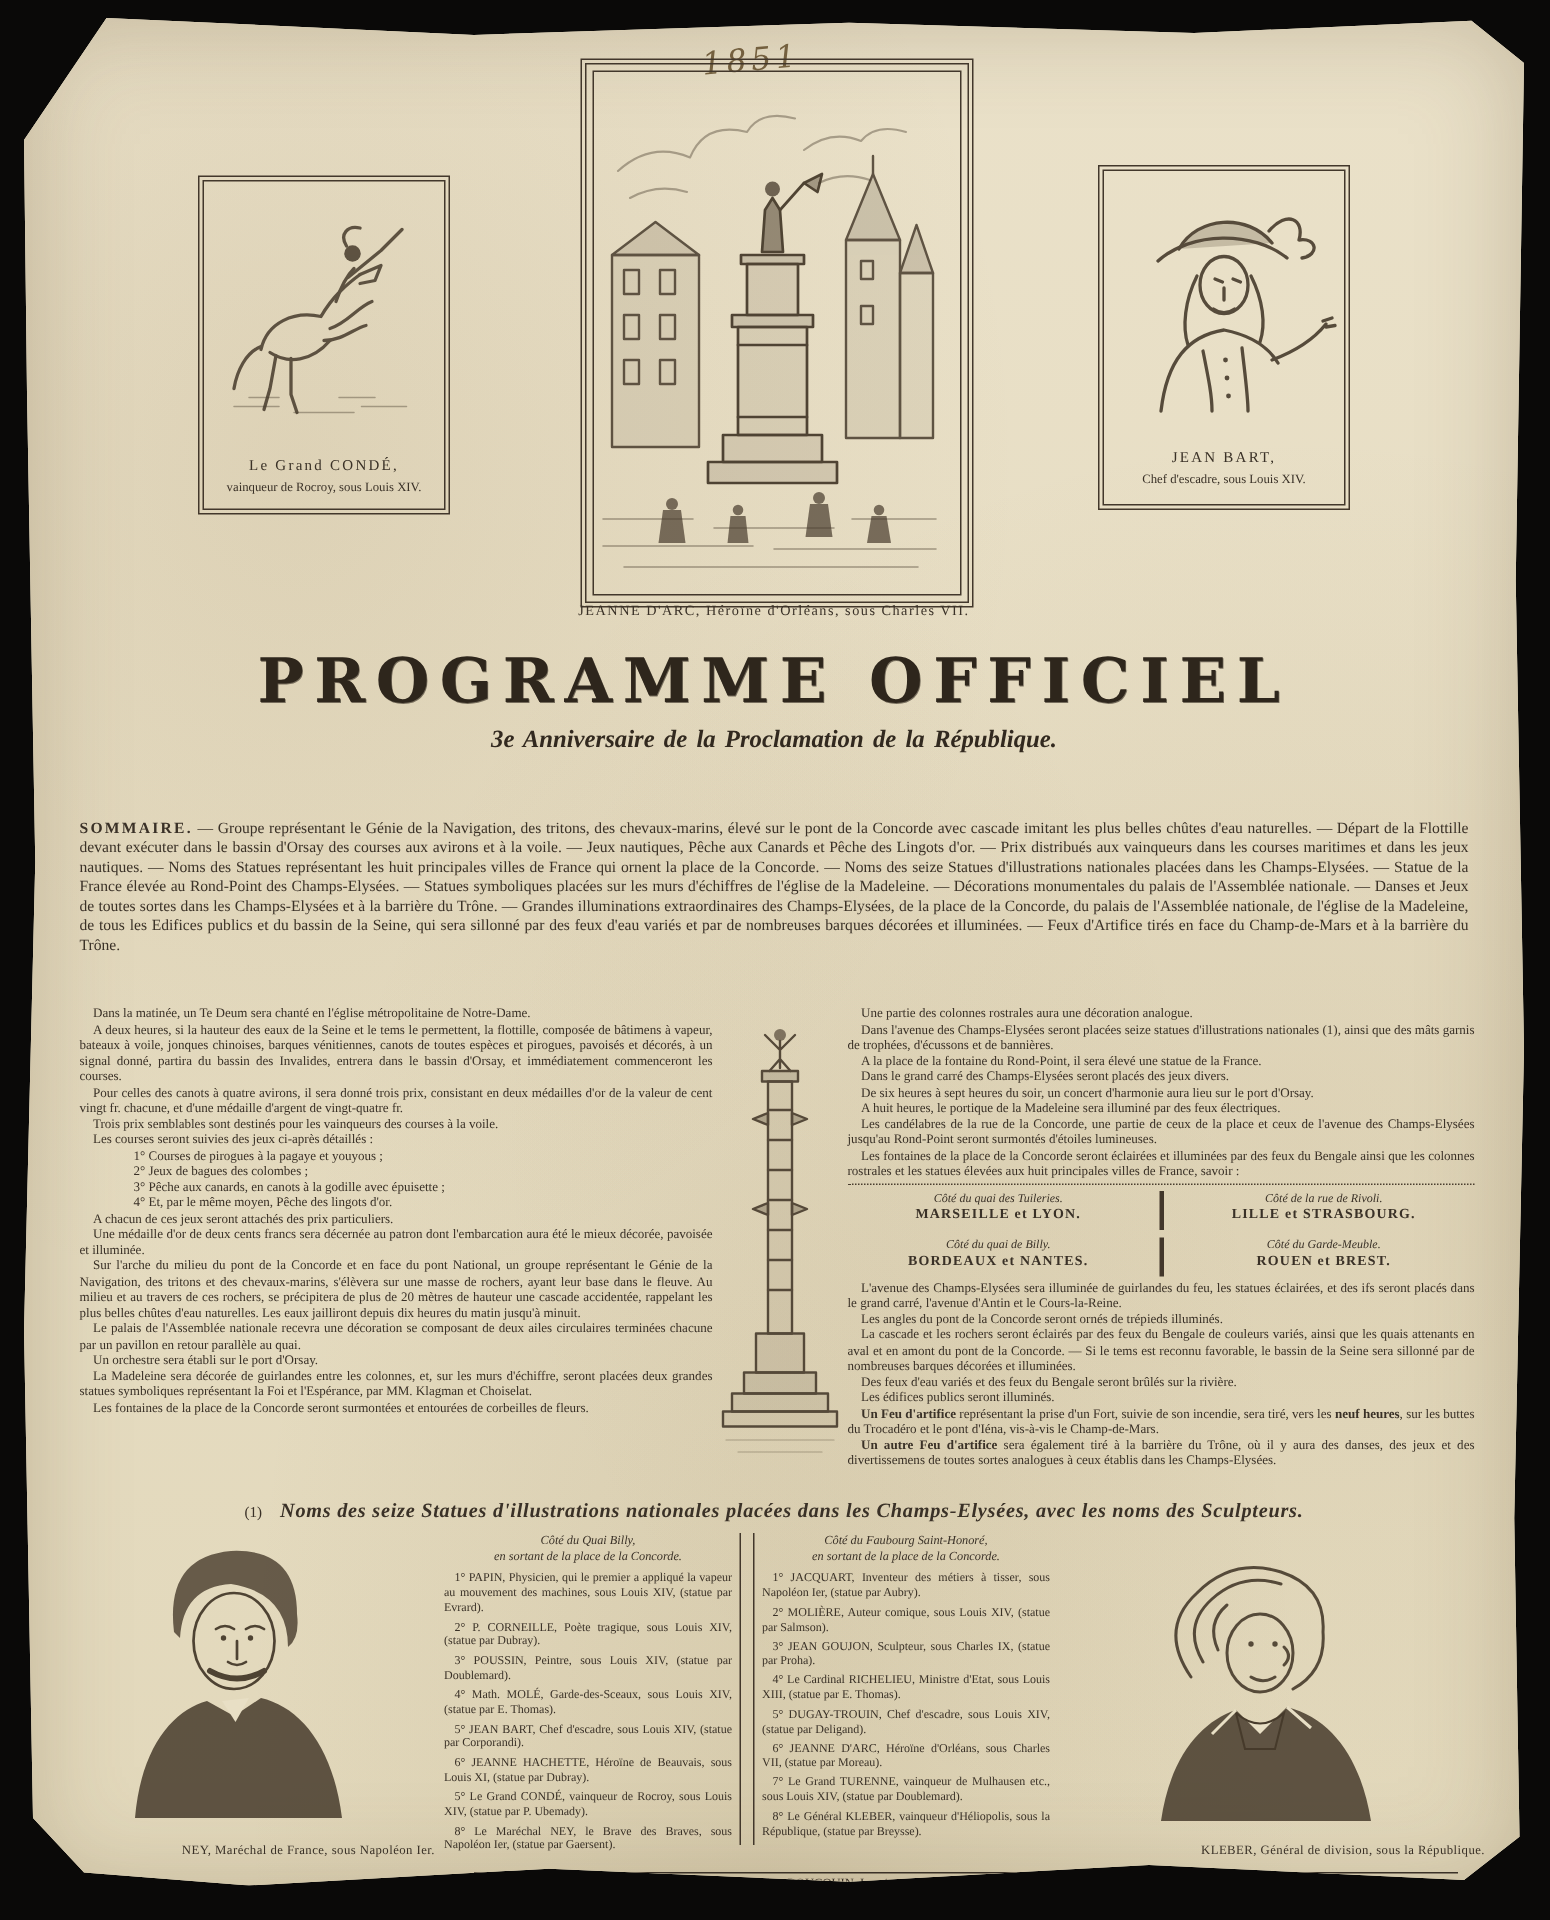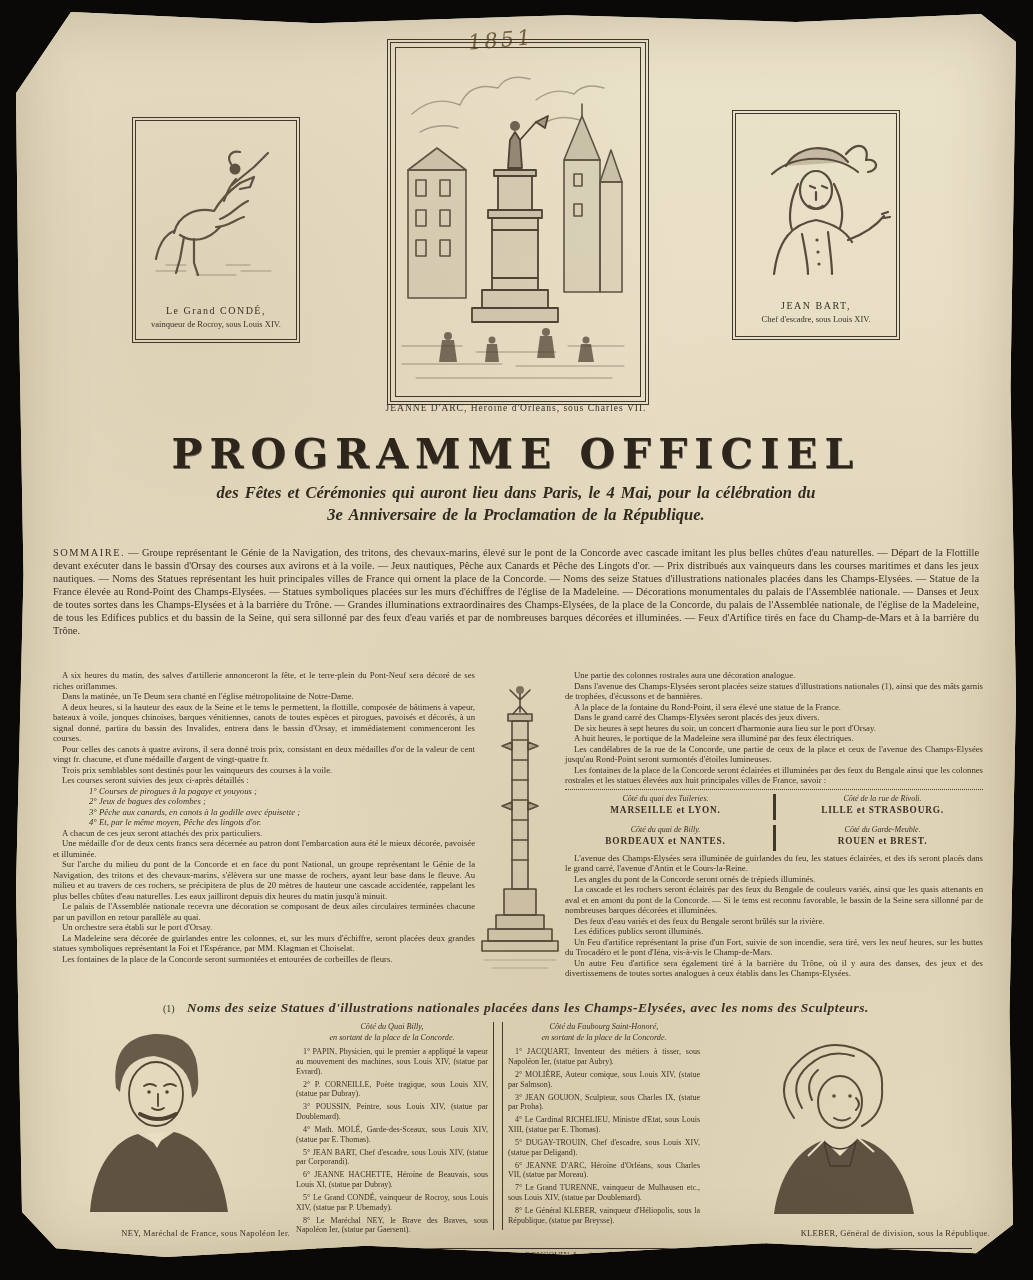--- a/index.html
+++ b/index.html
@@ -48,29 +48,29 @@
     font-family:"DejaVu Serif",serif;font-weight:700;font-size:41px;
     letter-spacing:7px;color:#2e261c;margin:0;
     text-shadow:.5px .5px 0 rgba(46,38,28,.6);
   }
   .subtitle{font-style:italic;font-weight:700;font-size:16.5px;line-height:1.35;margin-top:4px;color:#32291f;word-spacing:2px;}
   
   .sommaire{
     position:absolute;top:524px;left:37px;right:37px;
     font-size:10.4px;line-height:1.25;text-align:justify;
   }
-  .sommaire .lead{font-weight:400;letter-spacing:1.5px;}
+  .sommaire .lead{font-weight:700;letter-spacing:1.5px;}
   
   .columns{position:absolute;top:658px;left:37px;right:33px;display:flex;}
   .colL{width:422px;}
   .colM{width:90px;display:flex;justify-content:center;align-items:flex-start;padding-top:6px;}
   .colR{flex:1;}
   .columns p{margin:0;font-size:8.7px;line-height:1.21;text-align:justify;text-indent:9px;}
-  .columns p.jline{text-indent:0;padding-left:36px;font-style:italic;}
-  .blead{font-weight:400;}
+  .columns p.jline{text-indent:0;padding-left:36px;}
+  .blead{font-weight:700;}
   
   .cities{
     margin:3px 0 2px;border-top:1px dotted #4a3e2f;padding-top:4px;
     display:grid;grid-template-columns:1fr 16px 1fr;row-gap:5px;
   }
   .cities .cell{text-align:center;}
   .cities .side{font-style:italic;font-size:8px;}
   .cities .names{font-weight:700;font-size:9.3px;letter-spacing:.8px;margin-top:2px;}
   .cities .bar{display:flex;align-items:center;justify-content:center;}
   .cities .bar i{display:block;width:3px;height:26px;background:#42372b;}
@@ -208,30 +208,28 @@
       <div class="l1">JEAN BART,</div>
       <div class="l2">Chef d'escadre, sous Louis XIV.</div>
     </figcaption>
   </figure>
 
   <div class="center-caption">JEANNE D'ARC, Héroïne d'Orléans, sous Charles VII.</div>
 
   <div class="masthead">
     <h1 class="title">PROGRAMME OFFICIEL</h1>
     <div class="subtitle">
-      <div>des Fêtes et Cérémonies qui auront lieu dans Paris, le 4 Mai, pour la célébration du</div>
       <div>3e Anniversaire de la Proclamation de la République.</div>
     </div>
   </div>
 
   <p class="sommaire"><span class="lead">SOMMAIRE.</span><span> — Groupe représentant le Génie de la Navigation, des tritons, des chevaux-marins, élevé sur le pont de la Concorde avec cascade imitant les plus belles chûtes d'eau naturelles. — Départ de la Flottille devant exécuter dans le bassin d'Orsay des courses aux avirons et à la voile. — Jeux nautiques, Pêche aux Canards et Pêche des Lingots d'or. — Prix distribués aux vainqueurs dans les courses maritimes et dans les jeux nautiques. — Noms des Statues représentant les huit principales villes de France qui ornent la place de la Concorde. — Noms des seize Statues d'illustrations nationales placées dans les Champs-Elysées. — Statue de la France élevée au Rond-Point des Champs-Elysées. — Statues symboliques placées sur les murs d'échiffres de l'église de la Madeleine. — Décorations monumentales du palais de l'Assemblée nationale. — Danses et Jeux de toutes sortes dans les Champs-Elysées et à la barrière du Trône. — Grandes illuminations extraordinaires des Champs-Elysées, de la place de la Concorde, du palais de l'Assemblée nationale, de l'église de la Madeleine, de tous les Edifices publics et du bassin de la Seine, qui sera sillonné par des feux d'eau variés et par de nombreuses barques décorées et illuminées. — Feux d'Artifice tirés en face du Champ-de-Mars et à la barrière du Trône.</span></p>
 
   <div class="columns">
     <div class="colL">
-      <p>A six heures du matin, des salves d'artillerie annonceront la fête, et le terre-plein du Pont-Neuf sera décoré de ses riches oriflammes.</p>
       <p>Dans la matinée, un Te Deum sera chanté en l'église métropolitaine de Notre-Dame.</p>
       <p>A deux heures, si la hauteur des eaux de la Seine et le tems le permettent, la flottille, composée de bâtimens à vapeur, bateaux à voile, jonques chinoises, barques vénitiennes, canots de toutes espèces et pirogues, pavoisés et décorés, à un signal donné, partira du bassin des Invalides, entrera dans le bassin d'Orsay, et immédiatement commenceront les courses.</p>
       <p>Pour celles des canots à quatre avirons, il sera donné trois prix, consistant en deux médailles d'or de la valeur de cent vingt fr. chacune, et d'une médaille d'argent de vingt-quatre fr.</p>
       <p>Trois prix semblables sont destinés pour les vainqueurs des courses à la voile.</p>
       <p>Les courses seront suivies des jeux ci-après détaillés :</p>
       <p class="jline">1° Courses de pirogues à la pagaye et youyous ;</p>
       <p class="jline">2° Jeux de bagues des colombes ;</p>
       <p class="jline">3° Pêche aux canards, en canots à la godille avec épuisette ;</p>
       <p class="jline">4° Et, par le même moyen, Pêche des lingots d'or.</p>
       <p>A chacun de ces jeux seront attachés des prix particuliers.</p>

